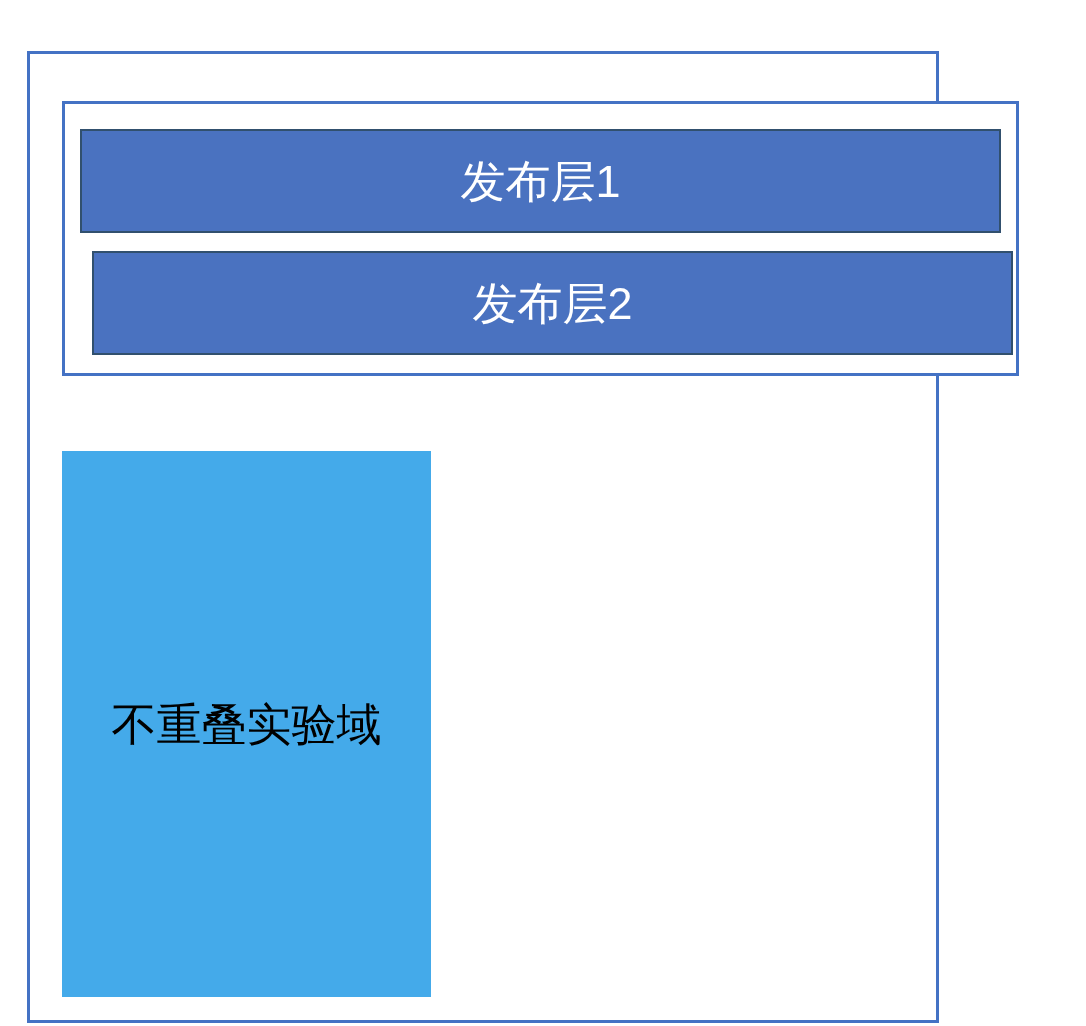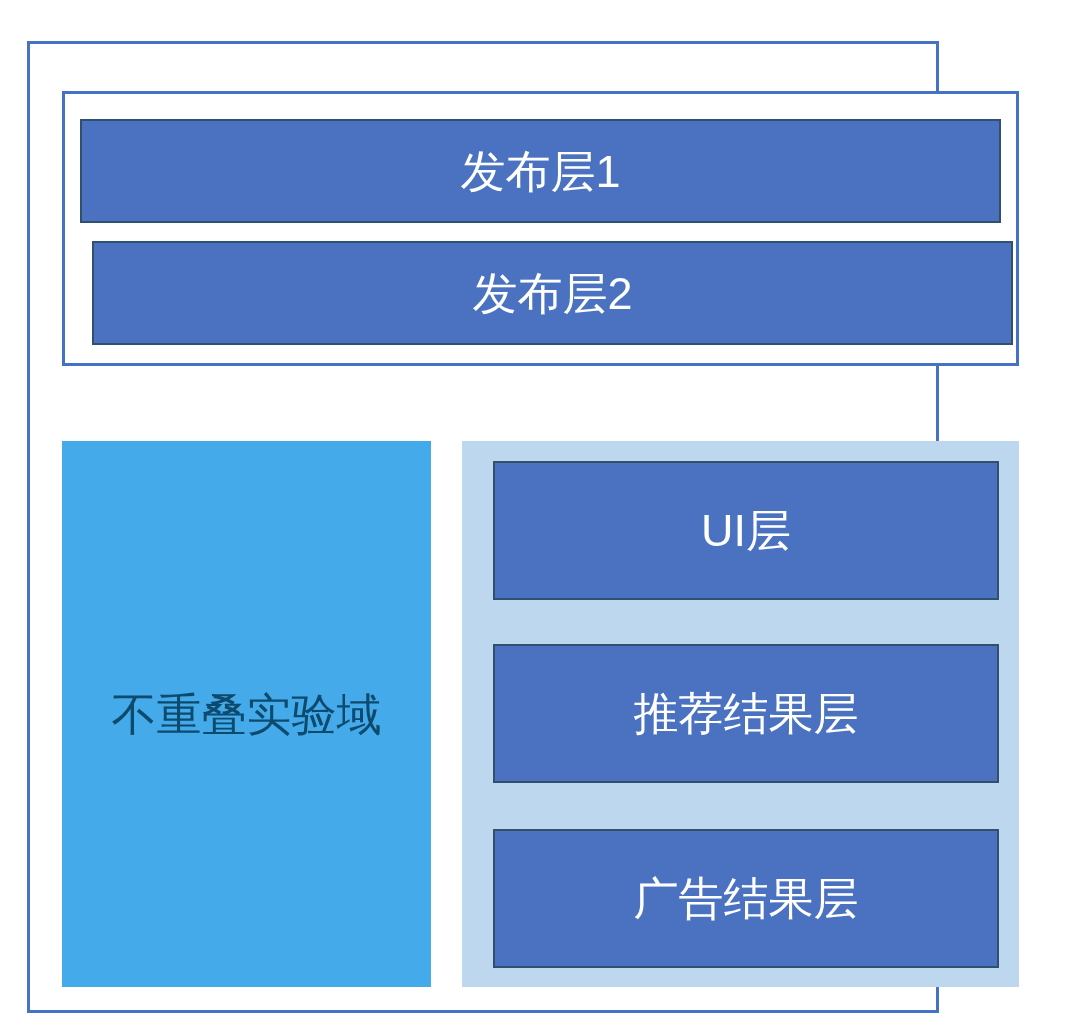--- a/index.html
+++ b/index.html
@@ -11,21 +11,21 @@
     width: 1086px;
     height: 1026px;
     font-family: "Liberation Sans", "DejaVu Sans", sans-serif;
     overflow: hidden;
   }
 
   
   .diagram-frame {
     position: absolute;
     left: 27px;
-    top: 41px;
+    top: 51px;
     width: 912px;
     height: 972px;
     box-sizing: border-box;
     border: 3px solid #4472C4;
     background: #ffffff;
     text-decoration: underline;
   }
 
   
   .publish-group {
@@ -63,21 +63,21 @@
     position: absolute;
     left: 32px;
     top: 397px;
     width: 369px;
     height: 546px;
     box-sizing: border-box;
     background: #44AAEA;
     display: flex;
     align-items: center;
     justify-content: center;
-    color: #0c4a6e;
+    color: #000000;
     font-size: 45px;
     line-height: 1;
     white-space: nowrap;
   }
 
   
   .overlap-group {
     position: absolute;
     left: 432px;
     top: 397px;
@@ -102,25 +102,14 @@
     </div>
     <div class="layer-box publish-2">
       <span>发布层2</span>
     </div>
   </div>
 
   <div class="nonoverlap-box">
     <span>不重叠实验域</span>
   </div>
 
-  <div class="overlap-group">
-    <div class="layer-box stack-1">
-      <span>UI层</span>
-    </div>
-    <div class="layer-box stack-2">
-      <span>推荐结果层</span>
-    </div>
-    <div class="layer-box stack-3">
-      <span>广告结果层</span>
-    </div>
-  </div>
 
 </div>
 
 </body></html>

